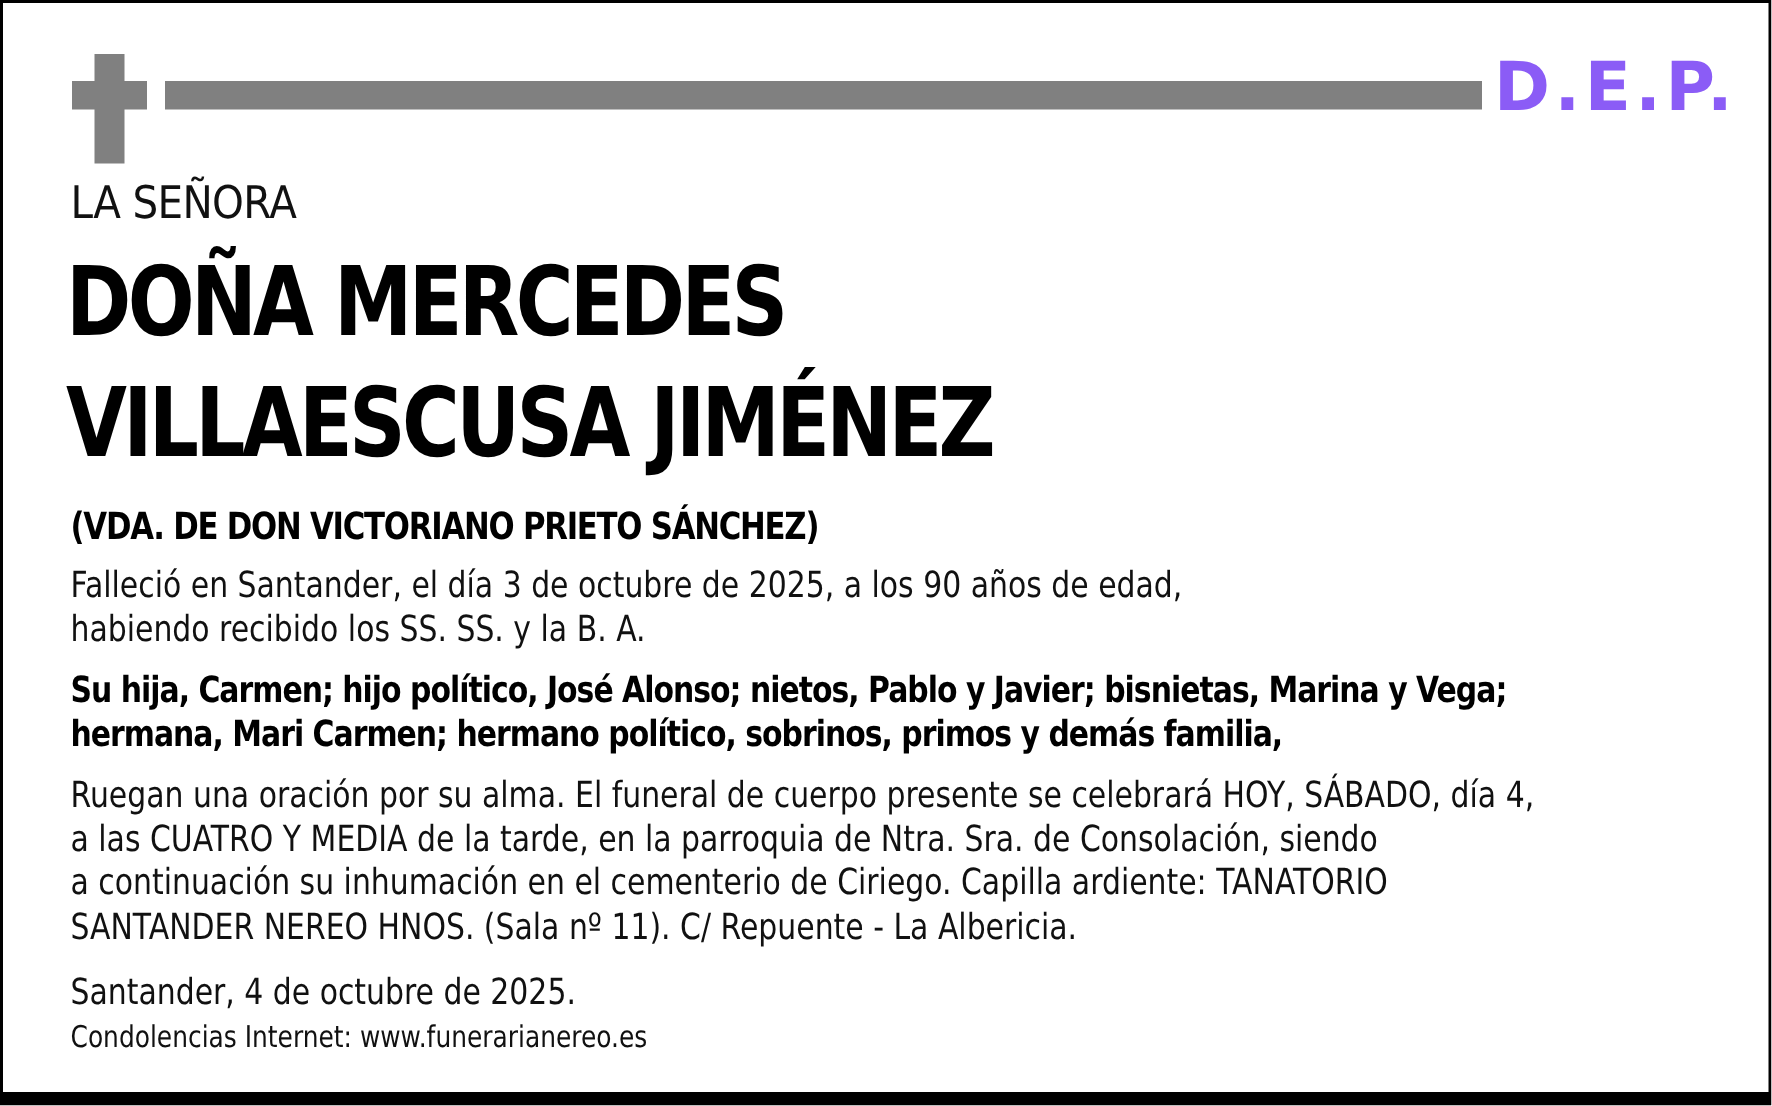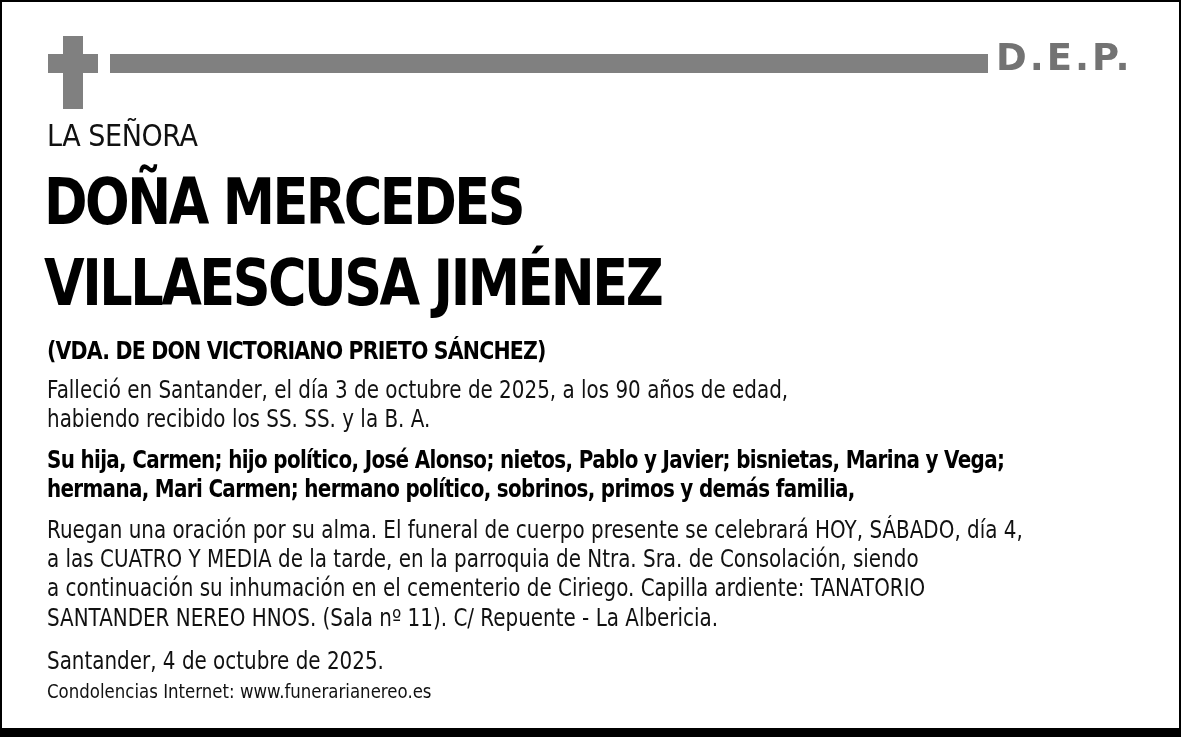--- a/index.html
+++ b/index.html
@@ -42,23 +42,23 @@
       position: absolute;
       left: 110px; top: 54px;
       width: 878px; height: 19px;
       background: #808080;
     }
     .dep {
       position: absolute;
       left: 996px; top: 38px;
       font-family: "DejaVu Sans", sans-serif;
       font-weight: bold;
-      font-size: 37px;
+      font-size: 45px;
       letter-spacing: 3px;
-      color: #737373;
+      color: #8b5cf6;
       line-height: 40px;
     }
     .senora {
       position: absolute;
       left: 47px; top: 117px;
       font-family: "DejaVu Sans", sans-serif;
       font-size: 30px;
       line-height: 38px;
       letter-spacing: -0.5px;
       transform: scaleX(0.9);

